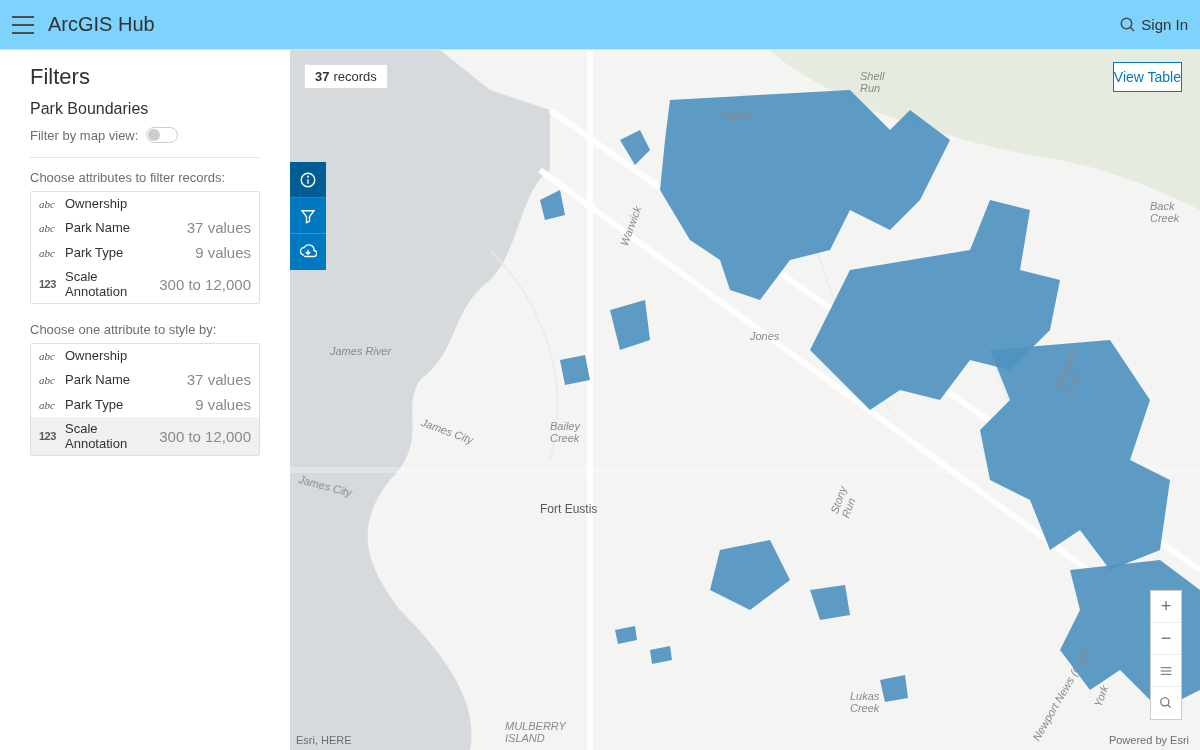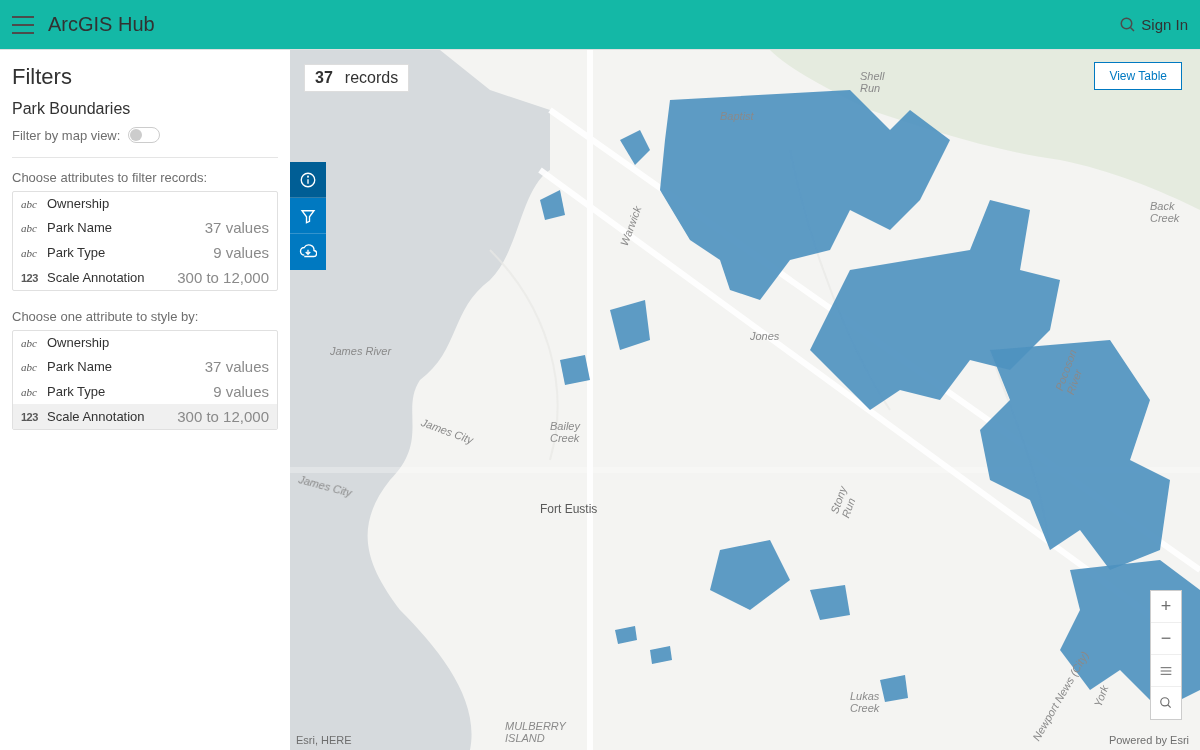--- a/index.html
+++ b/index.html
@@ -1,32 +1,32 @@
 <!DOCTYPE html>
 <html><head>
 <meta charset="utf-8">
 <style>
 * { box-sizing: border-box; margin: 0; padding: 0; }
 body { font-family: "Avenir Next", "Helvetica Neue", Arial, sans-serif; width: 1200px; height: 750px; overflow: hidden; background: #f4f4f4; color: #323232; }
 
 
-.topbar { height: 50px; background: #14b8a6; display: flex; align-items: center; padding: 0 12px; justify-content: space-between; border-bottom: 1px solid #e0e0e0; }
+.topbar { height: 50px; background: #7dd3fc; display: flex; align-items: center; padding: 0 12px; justify-content: space-between; border-bottom: 1px solid #e0e0e0; }
 .topbar-left { display: flex; align-items: center; gap: 14px; }
 .hamburger { width: 22px; height: 18px; display: flex; flex-direction: column; justify-content: space-between; cursor: pointer; }
 .hamburger span { height: 2px; background: #4c4c4c; width: 100%; }
 .brand { font-size: 20px; font-weight: 400; color: #323232; }
 .topbar-right { display: flex; align-items: center; gap: 4px; }
 .search-ico { width: 18px; height: 18px; cursor: pointer; }
 .signin { font-size: 15px; color: #323232; cursor: pointer; }
 
 
 .main { display: flex; height: 700px; }
 
 
-.sidebar { width: 290px; background: #fff; padding: 14px 12px; overflow-y: auto; }
+.sidebar { width: 290px; background: #fff; padding: 14px 30px; overflow-y: auto; }
 .filters-title { font-size: 22px; font-weight: 500; margin-bottom: 10px; }
 .layer-title { font-size: 16px; font-weight: 400; margin-bottom: 9px; }
 .mapview-row { display: flex; align-items: center; font-size: 13px; color: #6e6e6e; margin-bottom: 14px; }
 .toggle { margin-left: 8px; width: 32px; height: 16px; border: 1px solid #ccc; border-radius: 10px; background: #fff; position: relative; cursor: pointer; }
 .toggle-knob { position: absolute; left: 1px; top: 1px; width: 12px; height: 12px; border-radius: 50%; background: #ccc; }
 .divider { border-top: 1px solid #e5e5e5; margin: 8px 0 12px; }
 .section-label { font-size: 13px; color: #6e6e6e; margin-bottom: 6px; }
 .attr-list { border: 1px solid #e0e0e0; border-radius: 2px; }
 .attr-item { display: flex; align-items: center; padding: 4px 8px; font-size: 13px; cursor: pointer; }
 .attr-item.hl { background: #f0f0f0; }
@@ -34,25 +34,25 @@
 .attr-type.num { font-family: inherit; font-style: normal; font-weight: 600; letter-spacing: -0.5px; }
 .attr-name { flex: 1; }
 .attr-meta { font-size: 15px; color: #8a8a8a; }
 .section-gap { height: 18px; }
 
 
 .maparea { flex: 1; position: relative; background: #dfe3e6; overflow: hidden; }
 .map-svg { position: absolute; inset: 0; width: 100%; height: 100%; }
 
 
-.records-badge { position: absolute; top: 14px; left: 14px; background: #fff; border: 1px solid #ddd; padding: 4px 10px; font-size: 16px; display: flex; align-items: baseline; gap: 12px; }
+.records-badge { position: absolute; top: 14px; left: 14px; background: #fff; border: 1px solid #ddd; padding: 4px 10px; font-size: 13px; display: flex; align-items: baseline; gap: 4px; }
 .records-badge .num { font-weight: 700; }
 
 
-.viewtable { position: absolute; top: 12px; right: 18px; background: #fff; border: 1px solid #0079c1; color: #0079c1; padding: 6px 14px; font-size: 12px; cursor: pointer; }
+.viewtable { position: absolute; top: 12px; right: 18px; background: #fff; border: 1px solid #0079c1; color: #0079c1; padding: 6px 0; font-size: 14px; cursor: pointer; }
 
 
 .vtoolbar { position: absolute; left: 0; top: 112px; width: 36px; display: flex; flex-direction: column; }
 .vtoolbar .vbtn { width: 36px; height: 36px; background: #0079c1; display: flex; align-items: center; justify-content: center; cursor: pointer; border-bottom: 1px solid rgba(255,255,255,0.2); }
 .vtoolbar .vbtn:last-child { border-bottom: none; }
 .vtoolbar .vbtn.active { background: #005e95; }
 .vtoolbar svg { width: 18px; height: 18px; stroke: #fff; fill: none; stroke-width: 1.8; }
 
 
 .mapctrl { position: absolute; right: 18px; bottom: 30px; width: 32px; background: #fff; border: 1px solid #ccc; display: flex; flex-direction: column; }

